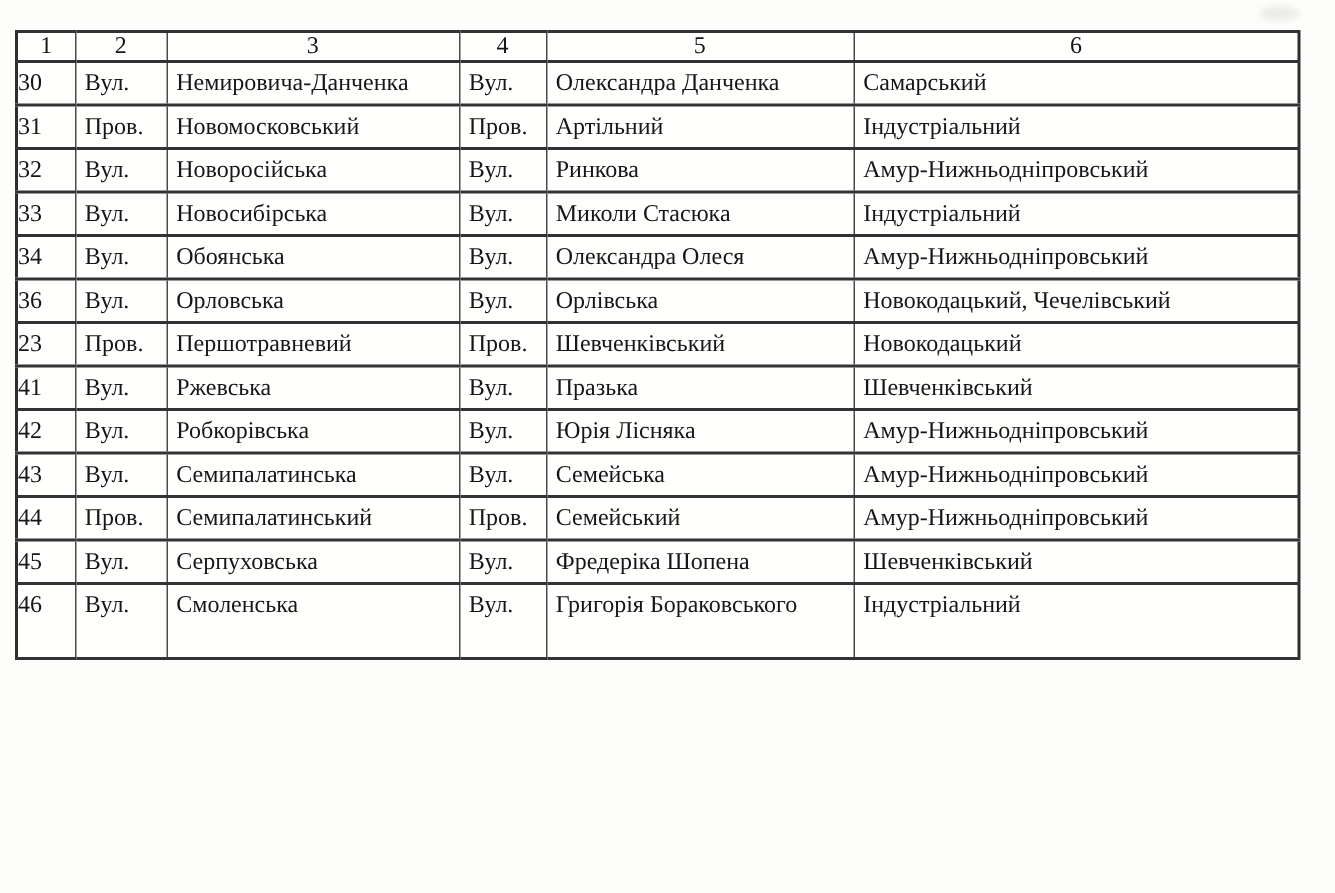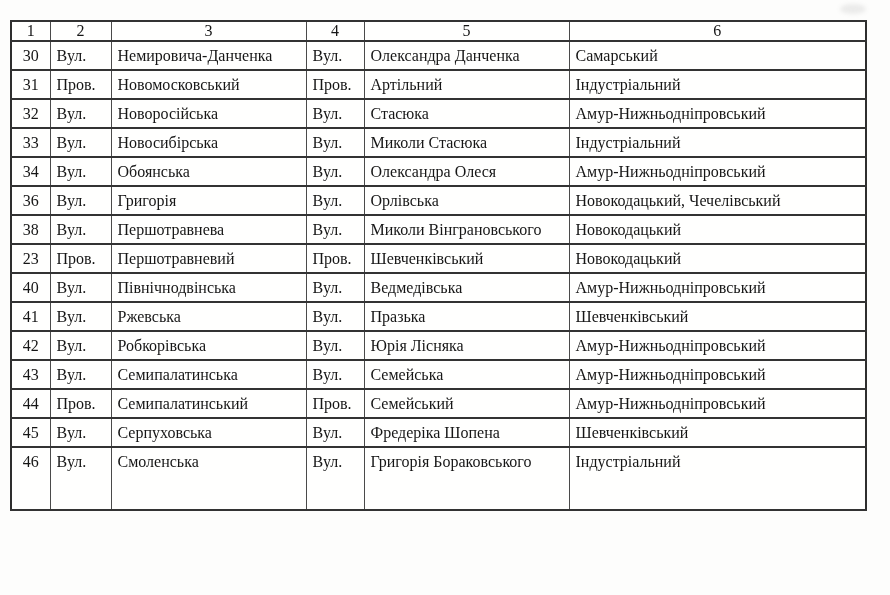--- a/index.html
+++ b/index.html
@@ -56,30 +56,29 @@
   }
   table.doc-table thead th {
     text-align: center;
     vertical-align: middle;
     padding: 0;
   }
   table.doc-table tbody tr {
     height: 29px;
   }
   table.doc-table tbody tr:last-child {
-    height: 63px;
+    height: 50px;
     font-family: Liberation Serif, serif;
   }
   table.doc-table tbody td {
     vertical-align: top;
     padding: 5px 3px 0 6px;
     text-align: left;
   }
   table.doc-table tbody td.num {
-    text-align: center;
     padding-left: 0;
     padding-right: 0;
   }
 </style>
 </head>
 <body>
 
 <div class="page">
 
   <div class="scan-smudge"></div>
@@ -118,21 +117,21 @@
           <td>Новомосковський</td>
           <td>Пров.</td>
           <td>Артільний</td>
           <td>Індустріальний</td>
         </tr>
         <tr>
           <td class="num">32</td>
           <td>Вул.</td>
           <td>Новоросійська</td>
           <td>Вул.</td>
-          <td>Стасюка</td>
+          <td>Ринкова</td>
           <td>Амур-Нижньодніпровський</td>
         </tr>
         <tr>
           <td class="num">33</td>
           <td>Вул.</td>
           <td>Новосибірська</td>
           <td>Вул.</td>
           <td>Миколи Стасюка</td>
           <td>Індустріальний</td>
         </tr>
@@ -140,50 +139,34 @@
           <td class="num">34</td>
           <td>Вул.</td>
           <td>Обоянська</td>
           <td>Вул.</td>
           <td>Олександра Олеся</td>
           <td>Амур-Нижньодніпровський</td>
         </tr>
         <tr>
           <td class="num">36</td>
           <td>Вул.</td>
-          <td>Григорія</td>
+          <td>Орловська</td>
           <td>Вул.</td>
           <td>Орлівська</td>
           <td>Новокодацький, Чечелівський</td>
         </tr>
         <tr>
-          <td class="num">38</td>
-          <td>Вул.</td>
-          <td>Першотравнева</td>
-          <td>Вул.</td>
-          <td>Миколи Вінграновського</td>
-          <td>Новокодацький</td>
-        </tr>
-        <tr>
           <td class="num">23</td>
           <td>Пров.</td>
           <td>Першотравневий</td>
           <td>Пров.</td>
           <td>Шевченківський</td>
           <td>Новокодацький</td>
         </tr>
         <tr>
-          <td class="num">40</td>
-          <td>Вул.</td>
-          <td>Північнодвінська</td>
-          <td>Вул.</td>
-          <td>Ведмедівська</td>
-          <td>Амур-Нижньодніпровський</td>
-        </tr>
-        <tr>
           <td class="num">41</td>
           <td>Вул.</td>
           <td>Ржевська</td>
           <td>Вул.</td>
           <td>Празька</td>
           <td>Шевченківський</td>
         </tr>
         <tr>
           <td class="num">42</td>
           <td>Вул.</td>

